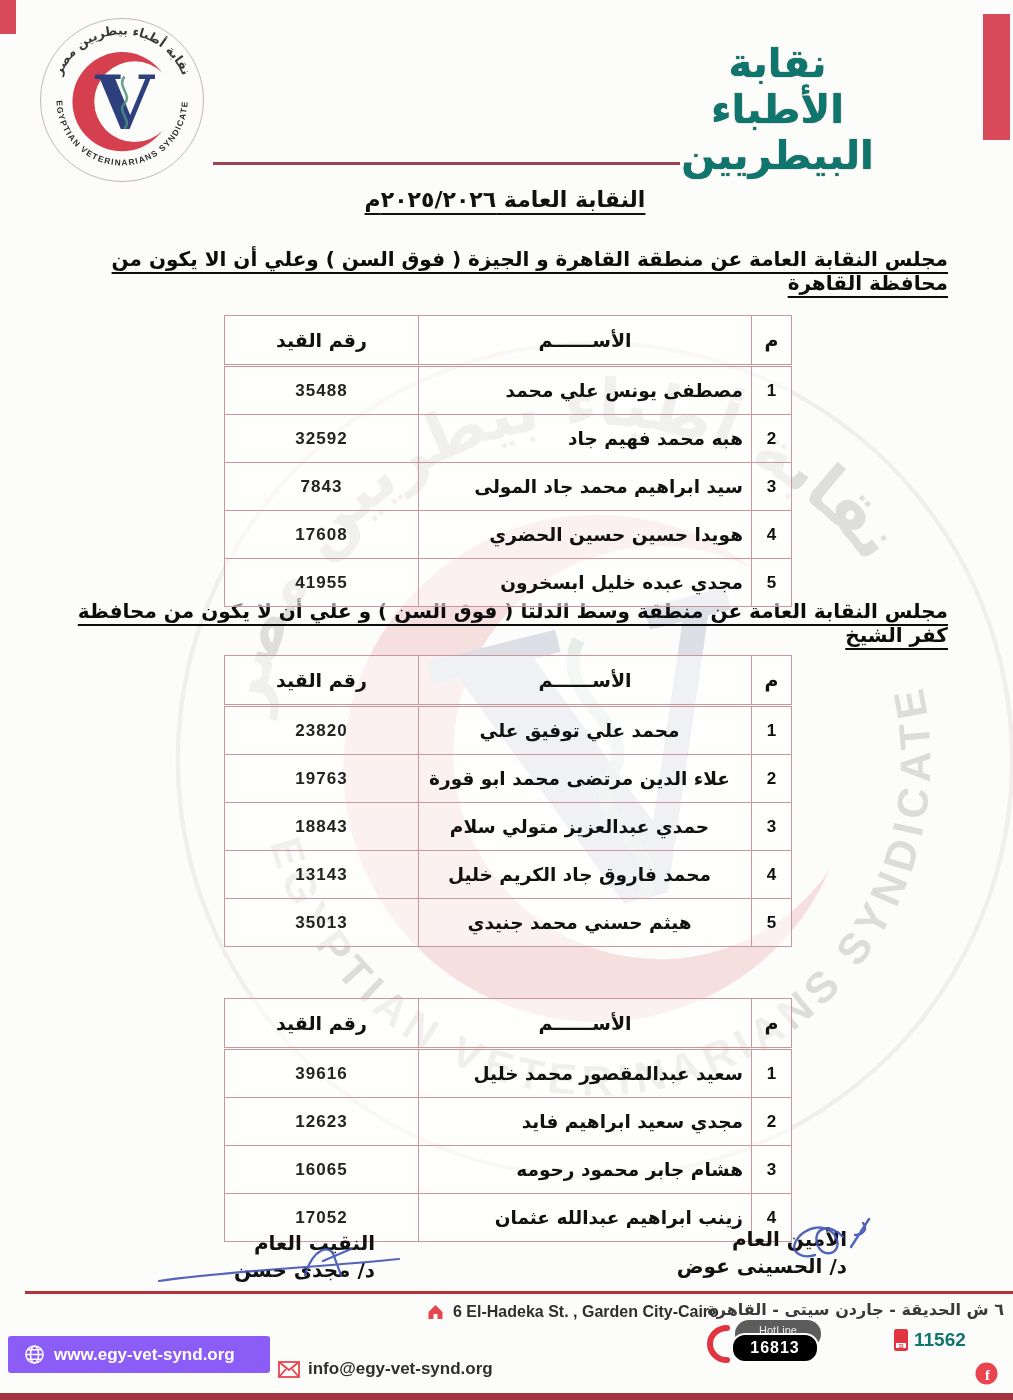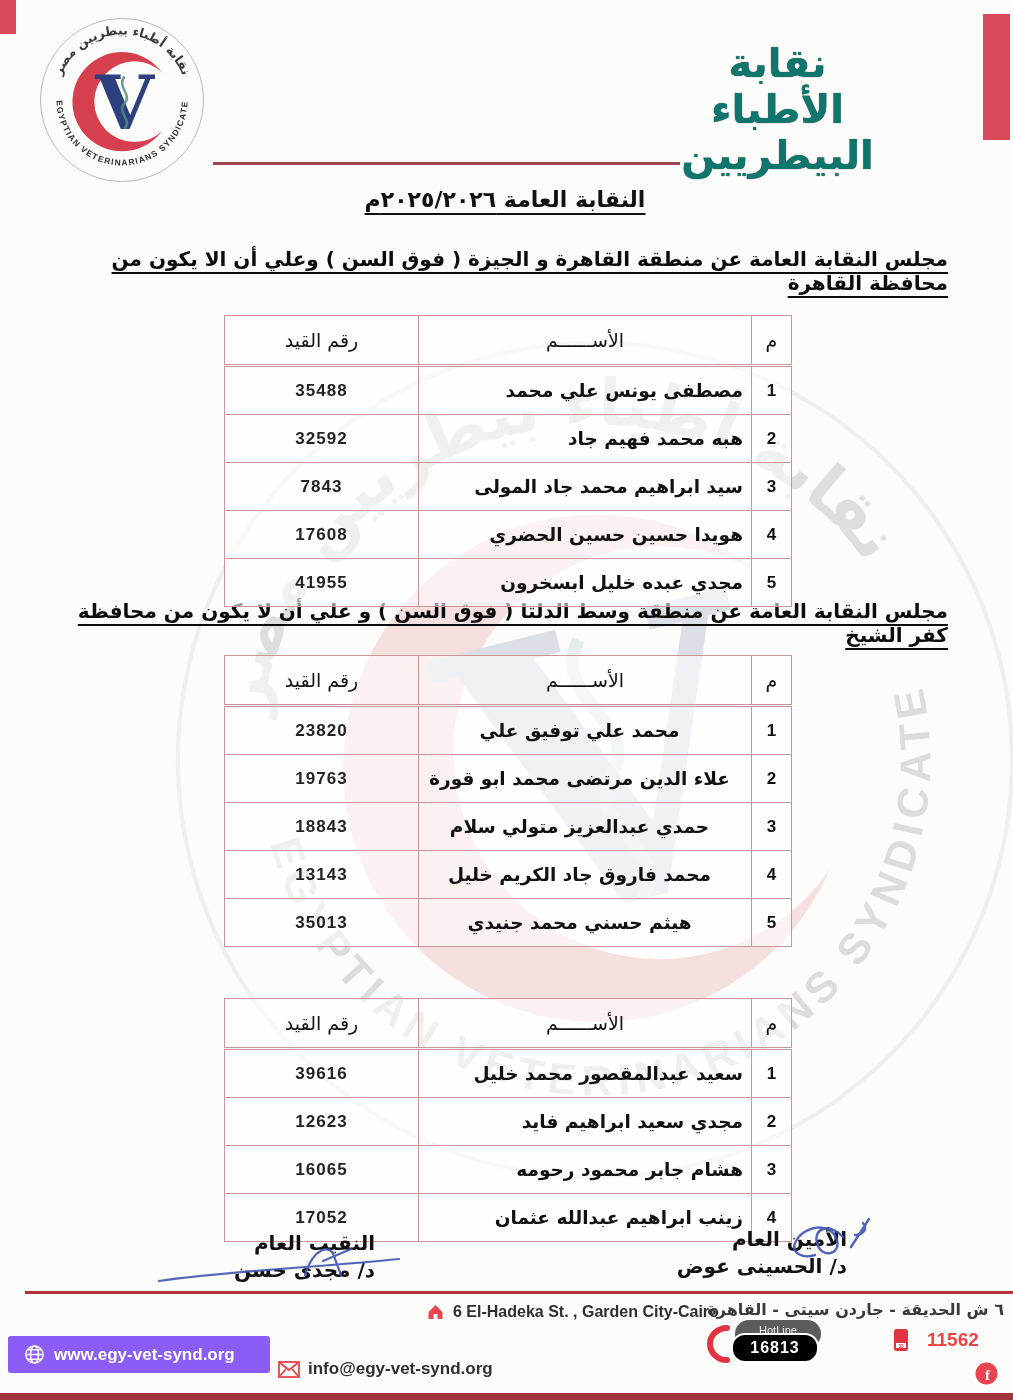--- a/index.html
+++ b/index.html
@@ -24,21 +24,21 @@
   .u{text-decoration:underline;text-decoration-thickness:2px;text-underline-offset:6px;}
   
   .sec-h{position:absolute;left:60px;right:65px;text-align:right;direction:rtl;
          font-size:20px;font-weight:bold;color:#0c0c0c;}
   .sec-h.h1{top:247px;} .sec-h.h2{top:599px;text-decoration:underline;} .sec-h.h3{top:942px;}
   
   table.cand{position:absolute;left:224px;width:558px;border-collapse:collapse;direction:rtl;
              table-layout:fixed;background:rgba(255,255,255,0.55);}
   table.cand.t1{top:315px;} table.cand.t2{top:655px;} table.cand.t3{top:998px;}
   table.cand th,table.cand td{border:1.5px solid #c9969b;overflow:hidden;}
-  table.cand th{height:46px;font-size:19px;font-weight:normal;text-align:center;
+  table.cand th{height:46px;font-size:19px;font-weight:bold;text-align:center;
                 border-bottom:3px double #c9969b;}
   table.cand td{height:45px;}
   th.c-index{width:37px;} th.c-name{width:330px;} th.c-reg{width:191px;}
   td.c-index{font-size:17px;font-weight:bold;text-align:center;font-family:"Liberation Sans",sans-serif;}
   td.c-name{font-size:18.5px;font-weight:bold;text-align:right;padding-right:8px;}
   table.t2 td.c-name{text-align:center;padding-right:12px;}
   td.c-reg{font-size:17px;font-weight:bold;text-align:center;letter-spacing:1px;color:#232323;
            font-family:"Liberation Sans",sans-serif;}
   
   .sig{position:absolute;text-align:right;direction:rtl;}
@@ -57,22 +57,22 @@
               box-sizing:border-box;color:#fff;}
   .web-banner span{font-family:"Liberation Sans",sans-serif;font-size:17px;font-weight:bold;}
   .f-row{position:absolute;display:flex;align-items:center;gap:8px;color:#2f2f2f;
          font-family:"Liberation Sans",sans-serif;font-weight:bold;}
   .f-addr-en{left:426px;top:1303px;font-size:16px;}
   .f-phones{left:287px;top:1330px;font-size:17px;}
   .f-email{left:278px;top:1359px;font-size:17px;}
   .f-addr-ar{position:absolute;right:9px;top:1300px;direction:rtl;font-size:16px;font-weight:bold;color:#3a3a3a;margin-left:40px;}
   .f-fb{position:absolute;right:15px;top:1362px;direction:rtl;display:flex;align-items:center;gap:8px;
         font-size:15.5px;font-weight:bold;color:#444;}
-  .f-sms{position:absolute;left:893px;top:1328px;display:flex;align-items:center;gap:18px;
-         font-family:"Liberation Sans",sans-serif;font-size:19px;font-weight:bold;color:#ef4444;}
+  .f-sms{position:absolute;left:893px;top:1328px;display:flex;align-items:center;gap:5px;
+         font-family:"Liberation Sans",sans-serif;font-size:19px;font-weight:bold;color:#0f766e;}
   .hotline{position:absolute;left:711px;top:1320px;width:110px;height:48px;}
   .hl-gray{position:absolute;right:0;top:0;width:86px;height:28px;background:#5c5c5c;border-radius:14px;
            color:#eee;font-size:11px;text-align:center;line-height:20px;font-family:"Liberation Sans",sans-serif;}
   .hl-red{position:absolute;right:2px;top:13px;width:84px;height:26px;background:#000000;border:2px solid #fff;
           border-radius:14px;color:#fff;font-weight:bold;font-size:16px;text-align:center;line-height:25px;
           font-family:"Liberation Sans",sans-serif;letter-spacing:1px;}
   .hl-phone{position:absolute;left:-6px;top:4px;}
   .icon{flex:none;display:inline-block;}
 </style>
 </head>

